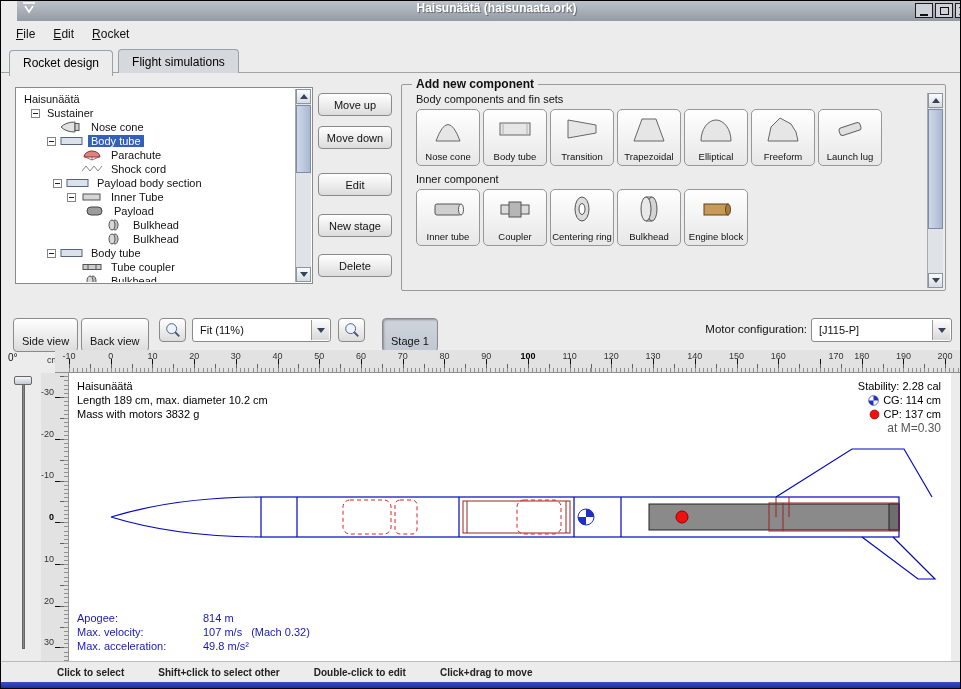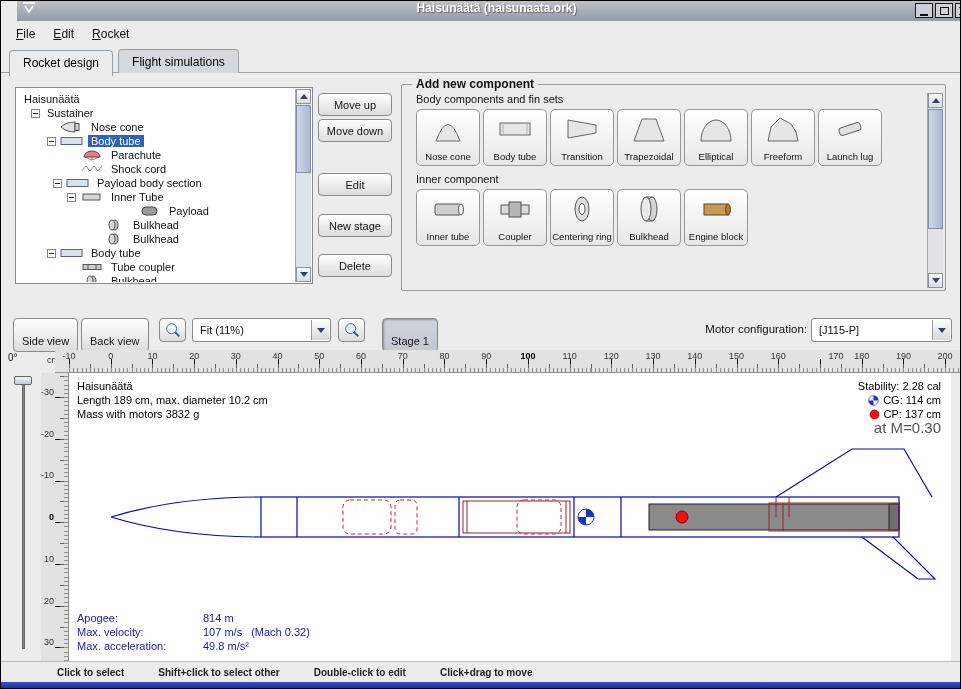--- a/index.html
+++ b/index.html
@@ -87,21 +87,21 @@
       repeating-linear-gradient(0deg,#606060 0 1px,transparent 1px 20.86px) right top -22.82px/8px 340px no-repeat,
       repeating-linear-gradient(0deg,#101010 0 1px,transparent 1px 41.72px) right top -22.82px/13px 340px no-repeat,
       #e2e2e2; }
   .vnum { position:absolute; right:14px; transform:translateY(-50%); font-size:9px; color:#333; }
   .vnum.bold { font-weight:bold; color:#000; }
   .canvas { position:absolute; left:68px; top:372px; width:882px; height:288px; background:#fff; overflow:hidden; }
 
   .info-block { position:absolute; left:8px; top:6px; line-height:14px; color:#000; font-size:11px; }
   .stab-block { position:absolute; right:10px; top:6px; text-align:right; color:#000; font-size:11px; line-height:14px; }
   .stab-row { display:flex; justify-content:flex-end; align-items:center; gap:4px; }
-  .stab-note { font-size:15px; color:#555; }
+  .stab-note { font-size:12px; color:#555; }
   .stats-block { position:absolute; left:8px; top:238px; color:#1818b8; font-size:11px; line-height:14px; }
   .stats-row { display:flex; }
   .stats-row .slabel { width:126px; }
   .stats-row .sextra { margin-left:9px; }
 
   
   .statusbar { position:absolute; left:0; top:660px; width:959px; height:21px; border-top:1px solid #bbb; display:flex; align-items:center; gap:34px; padding-left:56px; font-size:10px; font-weight:bold; color:#222; background:#ececec; }
   .bottom-strip { position:absolute; left:0; top:681px; width:959px; height:7px; background:linear-gradient(#3c4ec9,#1a2a8c); }
 </style>
 </head>
@@ -193,21 +193,21 @@
       </div>
 
       <div class="tree-row" style="padding-left:50px;">
         <span class="expander"></span>
         <svg class="tree-icon" width="24" height="12" viewBox="0 0 24 12">
             <rect x="3" y="3" width="17" height="6" fill="#d6d6d6" stroke="#555"></rect>
           </svg>
         <span class="tree-label">Inner Tube</span>
       </div>
 
-      <div class="tree-row" style="padding-left:108px;text-align:right;">
+      <div class="tree-row" style="padding-left:53px;text-align:right;">
         <span class="tree-spacer"></span>
         <svg class="tree-icon" width="24" height="12" viewBox="0 0 24 12">
             <rect x="4" y="2" width="15" height="8" rx="4" fill="#9c9c9c" stroke="#444"></rect>
           </svg>
         <span class="tree-label">Payload</span>
       </div>
 
       <div class="tree-row" style="padding-left:72px;">
         <span class="tree-spacer"></span>
         <svg class="tree-icon" width="24" height="12" viewBox="0 0 24 12">
@@ -258,21 +258,21 @@
           <div class="tri-up"></div>
         </div>
       <div class="sc-thumb"></div>
       <div class="sc-btn sc-down">
           <div class="tri-down"></div>
         </div>
     </div>
   </div>
 
   <div class="act-btn" style="top:92px;">Move up</div>
-  <div class="act-btn" style="top:118px;">Move down</div>
+  <div class="act-btn" style="top:125px;">Move down</div>
   <div class="act-btn" style="top:172px;">Edit</div>
   <div class="act-btn" style="top:213px;">New stage</div>
   <div class="act-btn" style="top:253px;">Delete</div>
 
   <fieldset class="add-panel">
     <legend>Add new component</legend>
 
     <div class="section-label">Body components and fin sets</div>
     <div class="comp-row">
       <div class="comp-btn">

